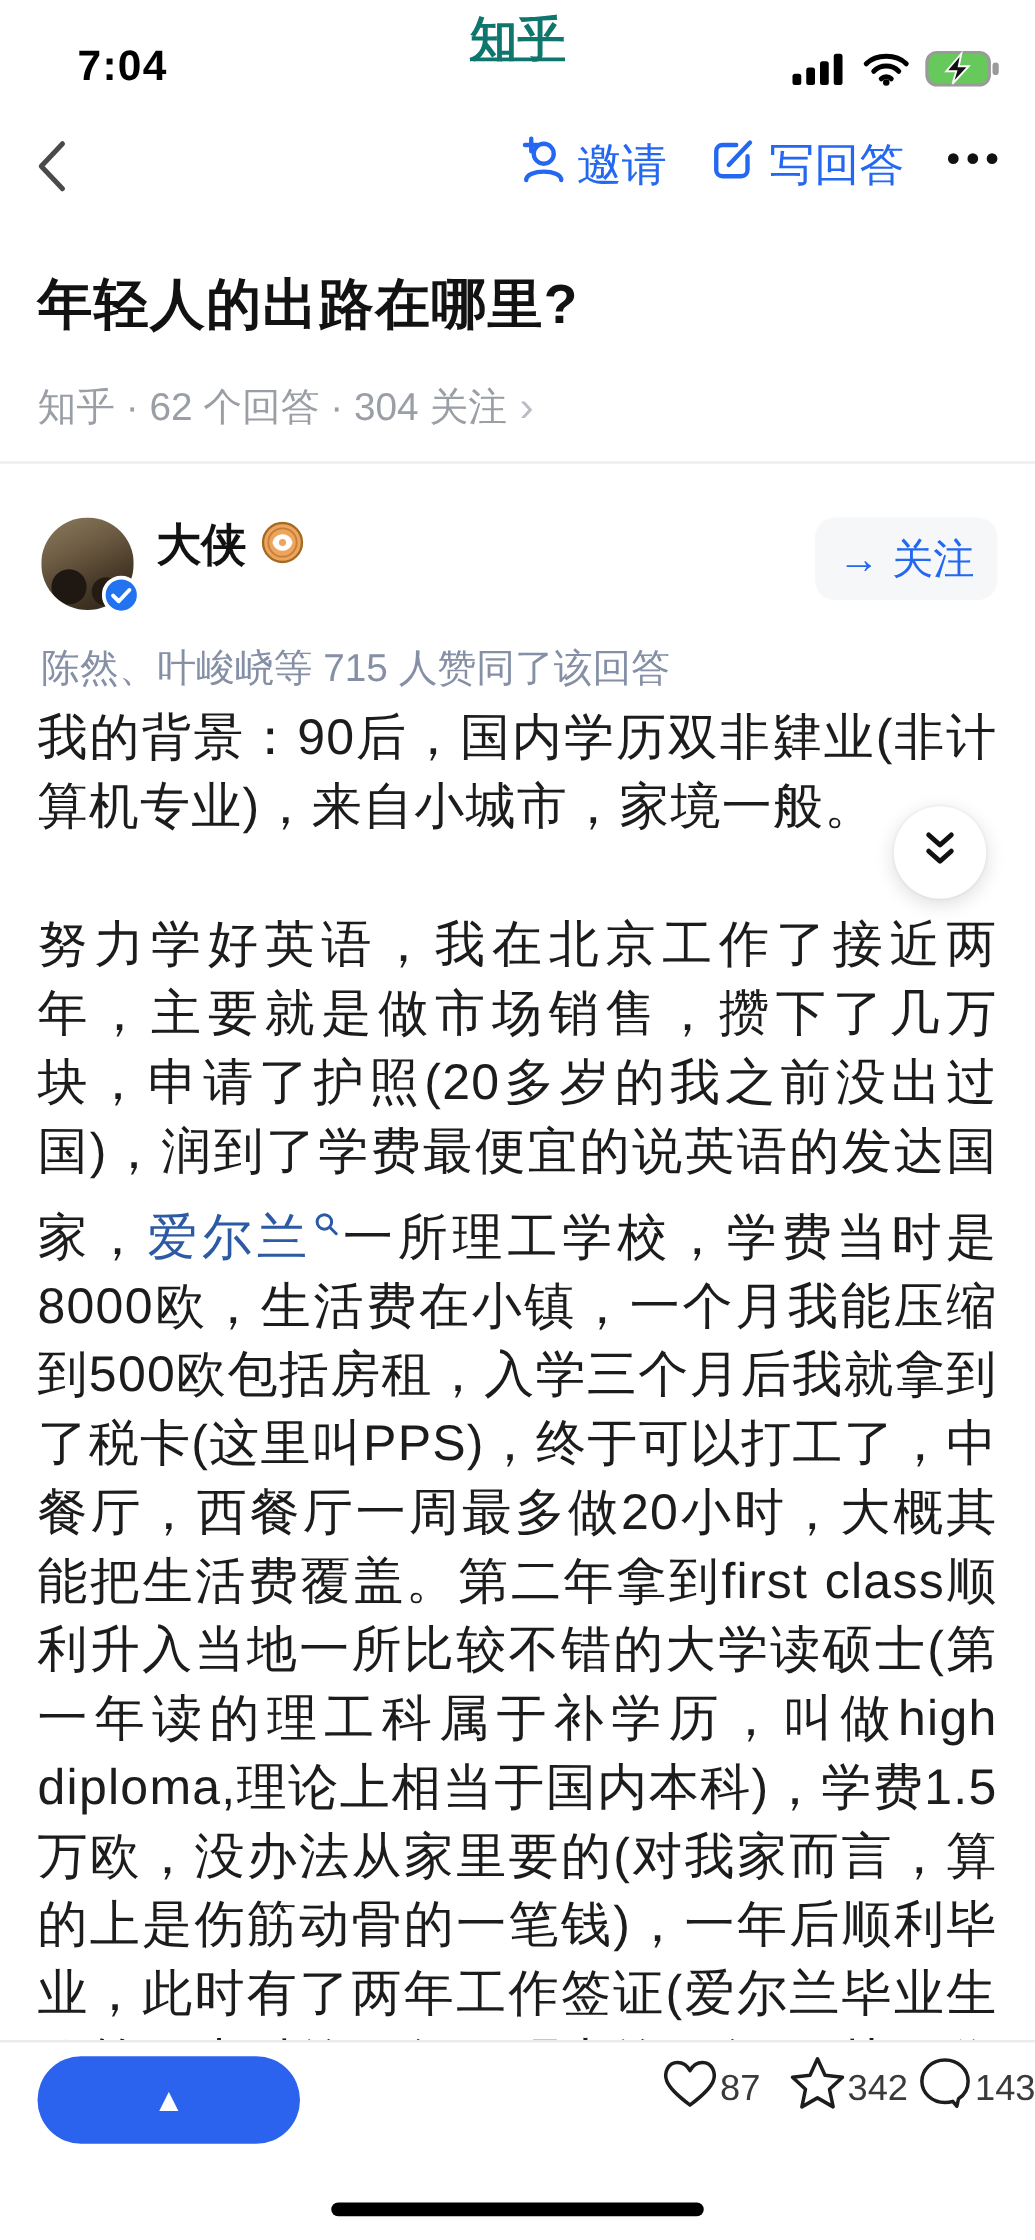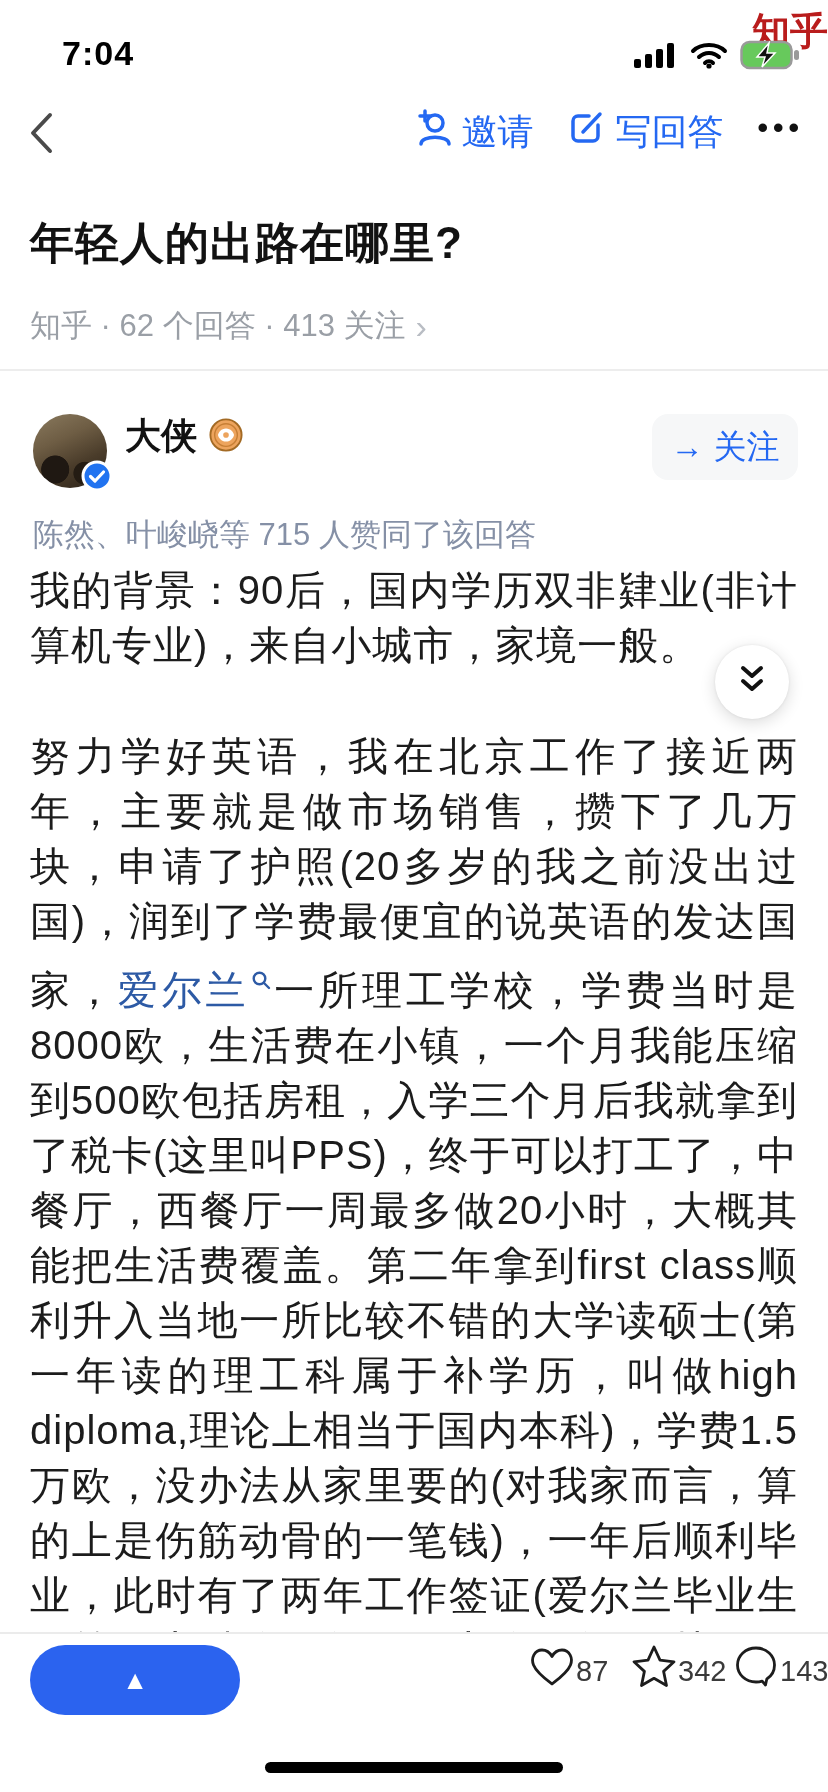--- a/index.html
+++ b/index.html
@@ -3,22 +3,22 @@
 <meta charset="utf-8">
 <style>
   html,body { margin:0; padding:0; background:#777; }
   .screen {
     position:relative; width:828px; height:1792px; margin:0 auto;
     background:#fff; overflow:hidden;
     font-family:"Liberation Sans","DejaVu Sans",sans-serif;
     color:#1c1c1c;
   }
   
-  .app-banner { position:absolute; top:6px; left:0; width:100%; text-align:right;
-    font-size:38px; font-weight:700; color:#b91c1c; z-index:20; }
+  .app-banner { position:absolute; top:6px; left:0; width:100%; text-align:center;
+    font-size:38px; font-weight:700; color:#0f766e; z-index:20;text-decoration:underline; }
   .time { position:absolute; top:34px; left:62px; font-size:34px; font-weight:600;
     color:#000; letter-spacing:1px; z-index:20; }
   .status-icons { position:absolute; top:40px; right:28px; display:flex; gap:12px;
     align-items:center; z-index:20; }
   
   .nav { position:absolute; top:104px; left:0; right:0; height:64px; z-index:20; }
   .back-btn { position:absolute; left:26px; top:6px; width:44px; height:50px;
     display:flex; align-items:center; }
   .nav-right { position:absolute; right:24px; top:4px; display:flex; align-items:center;
     gap:34px; }
@@ -138,21 +138,21 @@
         </span>
         <span>写回答</span>
       </div>
       <div class="nav-action more-btn">•••</div>
     </div>
   </div>
 
   <div class="question">
     <h1 class="q-title">年轻人的出路在哪里?</h1>
     <div class="q-meta">
-      <span>知乎 · 62 个回答 · 413 关注</span>
+      <span>知乎 · 62 个回答 · 304 关注</span>
       <span class="chev">›</span>
     </div>
   </div>
   <div class="section-divider"></div>
 
   <div class="author-row">
     <div class="avatar-wrap">
       <div class="avatar"></div>
       <span class="verify-badge">
         <svg width="32" height="32" viewBox="0 0 32 32">

